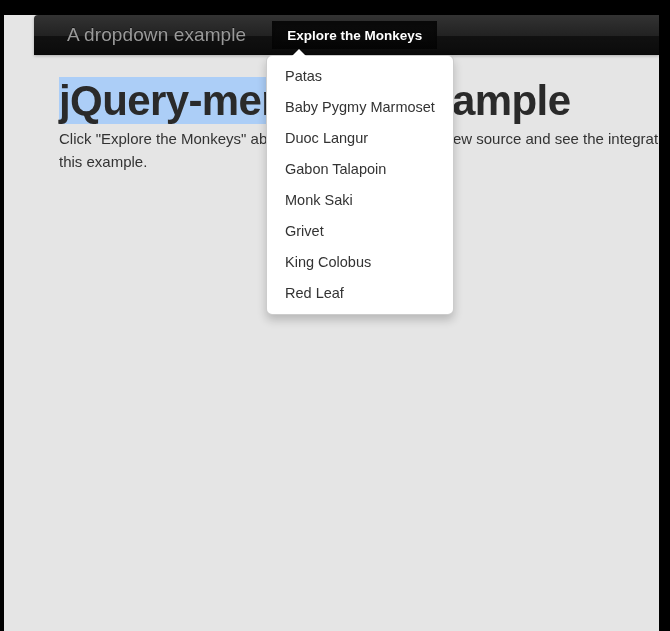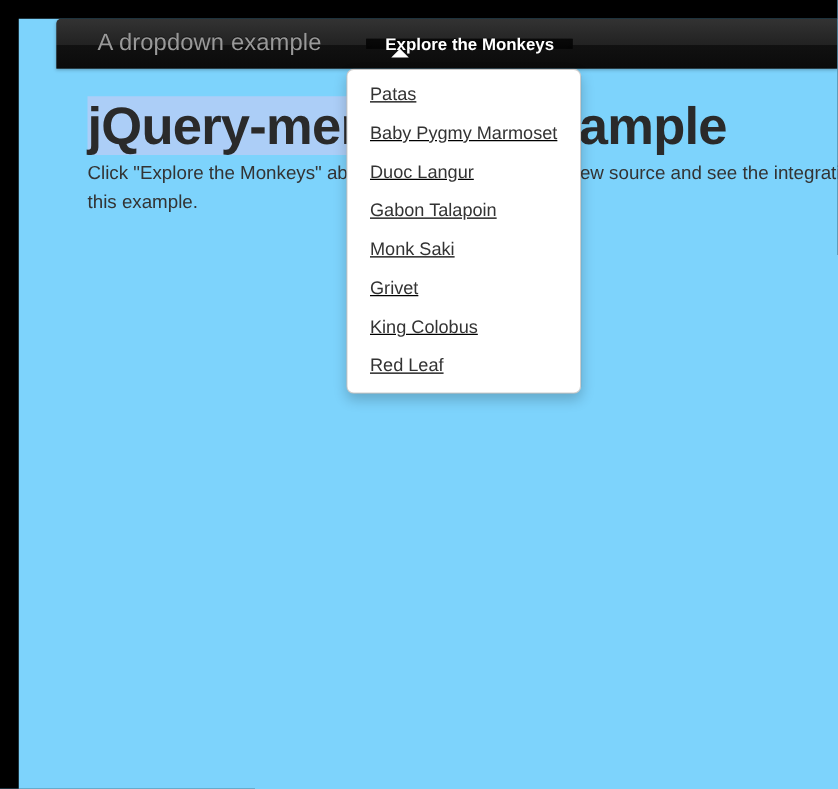--- a/index.html
+++ b/index.html
@@ -10,25 +10,25 @@
     width: 670px;
     height: 631px;
     background: #000000;
     font-family: "Liberation Sans", sans-serif;
     overflow: hidden;
   }
 
   
   #page {
     position: absolute;
-    left: 15px;
+    left: 4px;
     top: 15px;
     width: 655px;
     height: 616px;
-    background: #7dd3fc;
+    background: #e5e5e5;
     overflow: hidden;
   }
 
   
   #navbar {
     position: absolute;
     left: 30px;
     top: 0;
     width: 625px;
     height: 40px;
@@ -54,21 +54,21 @@
     font-weight: normal;
     text-decoration: none;
     text-shadow: 0 -1px 0 rgba(0,0,0,0.5);
     letter-spacing: 0.1px;
     cursor: pointer;
   }
   .nav {
     display: flex;
     align-items: stretch;
     list-style: none;
-    margin: 16px;
+    margin: 6px;
     padding: 0;
     text-align: center;
   }
   .nav-item {
     position: relative;
     display: flex;
     align-items: stretch;
   }
   .nav-link {
     display: flex;
@@ -107,21 +107,20 @@
     width: 186px;
     background: #ffffff;
     border: 1px solid #cccccc;
     border-color: rgba(0,0,0,0.2);
     border-radius: 6px;
     box-shadow: 0 5px 10px rgba(0,0,0,0.2);
     padding: 5px 0;
     margin: 0;
     list-style: none;
     z-index: 15;
-    text-decoration: underline;
   }
   .menu-item { display: block; }
   .menu-link {
     display: block;
     padding: 5px 18px;
     color: #333333;
     font-size: 14.5px;
     line-height: 21px;
     text-decoration: none;
     white-space: nowrap;

